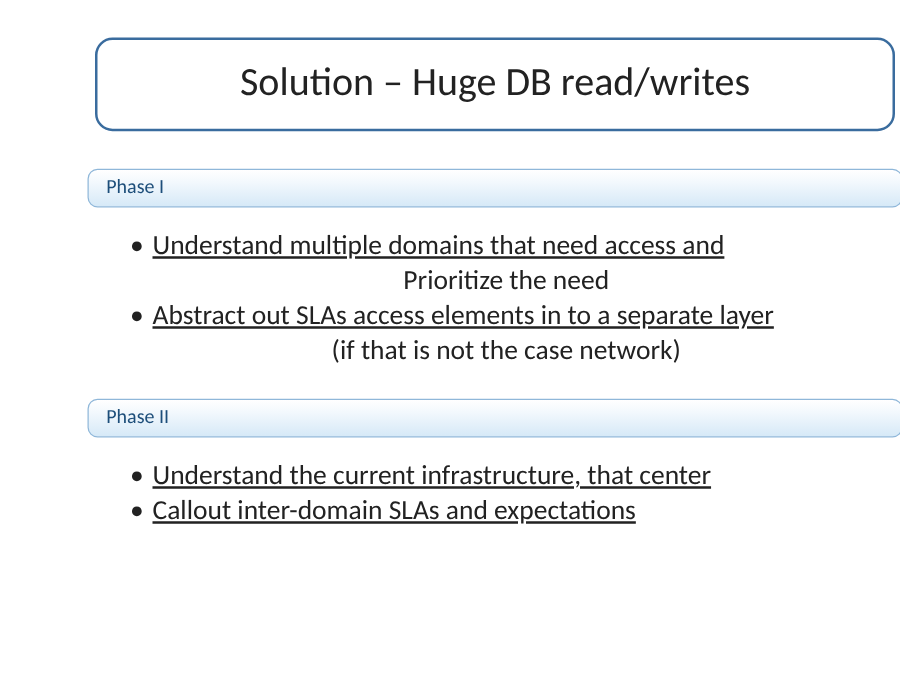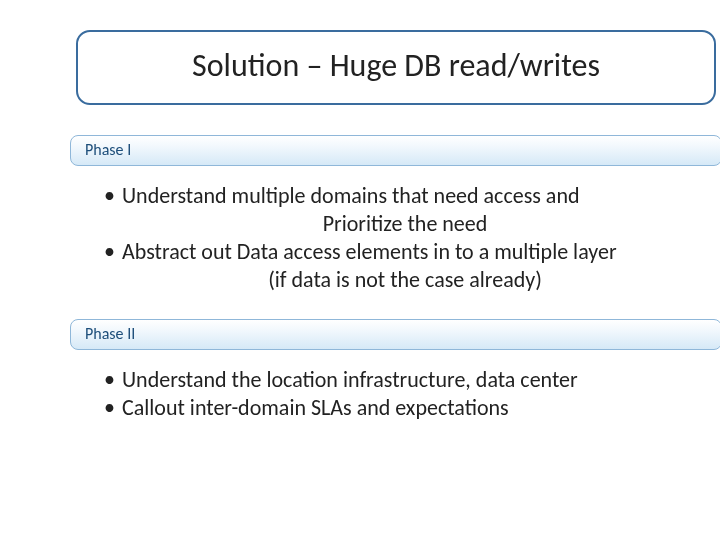--- a/index.html
+++ b/index.html
@@ -51,20 +51,21 @@
     display: flex;
     align-items: flex-start;
   }
   .bullet-dot {
     width: 18px;
     flex: 0 0 18px;
     text-align: left;
   }
   .bullet-text {
     flex: 1;
+    text-decoration: underline;
   }
   .cont-line {
     margin-left: 0;
     text-align: center;
   }
 </style>
 </head>
 <body>
 
 <div class="slide">
@@ -75,30 +76,30 @@
 
   <div class="section-header">Phase I</div>
   <div class="section-body">
     <div class="bullet-row">
       <span class="bullet-dot">•</span>
       <span class="bullet-text">Understand multiple domains that need access and</span>
     </div>
     <div class="cont-line">Prioritize the need</div>
     <div class="bullet-row">
       <span class="bullet-dot">•</span>
-      <span class="bullet-text">Abstract out Data access elements in to a multiple layer</span>
+      <span class="bullet-text">Abstract out SLAs access elements in to a separate layer</span>
     </div>
-    <div class="cont-line">(if data is not the case already)</div>
+    <div class="cont-line">(if that is not the case network)</div>
   </div>
 
   <div class="section-header">Phase II</div>
   <div class="section-body">
     <div class="bullet-row">
       <span class="bullet-dot">•</span>
-      <span class="bullet-text">Understand the location infrastructure, data center</span>
+      <span class="bullet-text">Understand the current infrastructure, that center</span>
     </div>
     <div class="bullet-row">
       <span class="bullet-dot">•</span>
       <span class="bullet-text">Callout inter-domain SLAs and expectations</span>
     </div>
     <div class="cont-line"></div>
   </div>
 
 </div>
 

